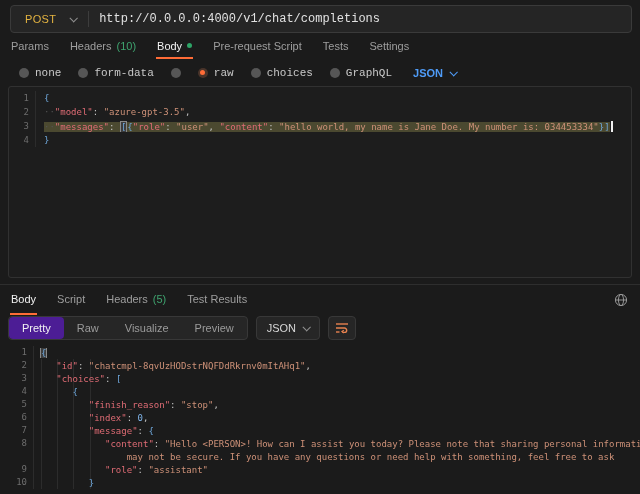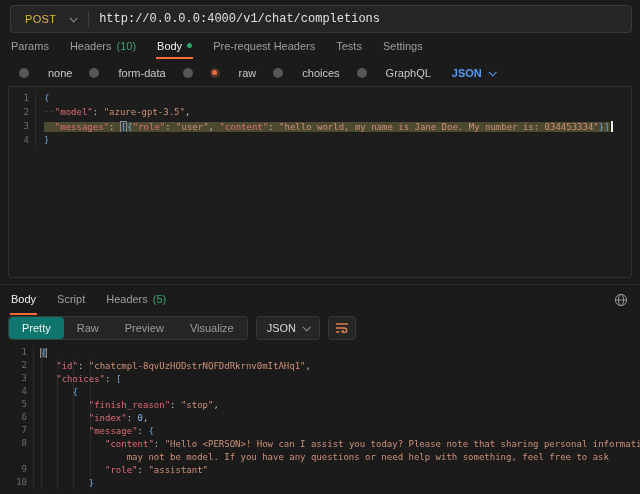--- a/index.html
+++ b/index.html
@@ -24,21 +24,21 @@
   .res-tabs { height:30px; align-items:center; position:relative; padding-right:12px; }
   .tab { display:flex; align-items:center; gap:5px; font-size:11px; color:#9e9e9e;
          cursor:pointer; border-bottom:2px solid transparent; padding:0 1px; }
   .res-tabs .tab { height:100%; }
   .tab.active { color:#f2f2f2; border-bottom-color:#ff6c37; }
   .tab .count { color:#3fa36f; }
   .tab .dot { width:5px; height:5px; border-radius:50%; background:#2ea567; display:inline-block; }
 
   
   .btype-row { height:27px; display:flex; align-items:center; padding-left:19px; gap:17px; }
-  .btype { display:flex; align-items:center; gap:19px; font-size:11px; color:#c9c9c9; cursor:pointer; }
+  .btype { display:flex; align-items:center; gap:6px; font-size:11px; color:#c9c9c9; cursor:pointer;font-family:Liberation Mono, monospace; }
   .radio { width:10px; height:10px; border-radius:50%; background:#565656; position:relative; }
   .radio.sel { background:#4a342a; }
   .radio.sel::after { content:""; position:absolute; left:2.5px; top:2.5px; width:5px; height:5px;
                       border-radius:50%; background:#ff6c37; }
   .lang-select { display:flex; align-items:center; gap:7px; margin-left:4px; color:#4f9cf8;
                  font-size:11px; font-weight:bold; cursor:pointer; }
   .lang-select .chev { border-color:#4f9cf8; }
 
   
   .editor { font-family:"DejaVu Sans Mono", monospace; font-size:9px; position:relative; }
@@ -69,21 +69,21 @@
 
   .h-divider { height:1px; background:#2e2e2e; margin-top:6px; }
 
   .globe-btn { margin-left:auto; display:flex; align-items:center; cursor:pointer; }
 
   
   .res-toolbar { height:24px; margin:1px 0 3px 8px; display:flex; align-items:stretch; gap:8px; }
   .view-group { display:flex; background:#262626; border:1px solid #383838; border-radius:4px; overflow:hidden; }
   .view-item { font-size:11px; color:#9b9b9b; padding:0 13px; display:flex; align-items:center;
                cursor:pointer; border-radius:4px; }
-  .view-item.active { background:#0f766e; color:#f2f2f2; }
+  .view-item.active { background:#4c1d95; color:#f2f2f2; }
   .mini-btn { display:flex; align-items:center; gap:7px; background:#262626; border:1px solid #383838;
               border-radius:4px; padding:0 10px; font-size:11px; color:#d8d8d8; cursor:pointer; }
   .icon-btn { width:28px; justify-content:center; padding:0; }
 </style>
 </head>
 <body>
 
 <div class="app">
 
   <div class="url-row">
@@ -101,21 +101,21 @@
       </div>
       <div class="tab">
         <span>Headers</span>
         <span class="count">(10)</span>
       </div>
       <div class="tab active">
         <span>Body</span>
         <span class="dot"></span>
       </div>
       <div class="tab">
-        <span>Pre-request Headers</span>
+        <span>Pre-request Script</span>
       </div>
       <div class="tab">
         <span>Tests</span>
       </div>
       <div class="tab">
         <span>Settings</span>
       </div>
     </div>
 
   <div class="btype-row">
@@ -167,36 +167,39 @@
   <div class="tabs res-tabs" id="res-tabs">
     <div class="tab active">
         <span>Body</span>
       </div>
       <div class="tab">
         <span>Script</span>
       </div>
       <div class="tab">
         <span>Headers</span>
         <span class="count">(5)</span>
+      </div>
+      <div class="tab">
+        <span>Test Results</span>
       </div>
       <span class="globe-btn" id="globe-slot">
       <svg width="14" height="14" viewBox="0 0 16 16">
         <circle cx="8" cy="8" r="6.4" stroke="#9a9a9a" stroke-width="1.1" fill="none"></circle>
         <ellipse cx="8" cy="8" rx="2.9" ry="6.4" stroke="#9a9a9a" stroke-width="1.1" fill="none"></ellipse>
         <line x1="1.6" y1="8" x2="14.4" y2="8" stroke="#9a9a9a" stroke-width="1.1"></line>
       </svg>
     </span>
   </div>
 
   <div class="res-toolbar">
     <div class="view-group" id="view-group">
         <div class="view-item active">Pretty</div>
         <div class="view-item">Raw</div>
+        <div class="view-item">Visualize</div>
         <div class="view-item">Preview</div>
-        <div class="view-item">Visualize</div>
       </div>
     <div class="mini-btn">
       <span>JSON</span>
       <span class="chev"></span>
     </div>
     <div class="mini-btn icon-btn">
       <svg width="14" height="12" viewBox="0 0 14 12">
         <path d="M1 2 H13" stroke="#e8824f" stroke-width="1.4" fill="none"></path>
         <path d="M1 6 H9.5 a2.2 2.2 0 0 1 0 4.4 H7.5" stroke="#e8824f" stroke-width="1.4" fill="none"></path>
         <path d="M8.8 6.9 L7 8.2 L8.8 9.5" stroke="#e8824f" stroke-width="1.2" fill="none" transform="translate(0,1.4)"></path>
@@ -233,21 +236,21 @@
       <div class="code-line">
         <span class="ln">7</span>
         <pre class="code"><span class="tk-plain">         </span><span class="tk-key">"message"</span><span class="tk-punct">: </span><span class="tk-bracket">{</span></pre>
       </div>
       <div class="code-line">
         <span class="ln">8</span>
         <pre class="code"><span class="tk-plain">            </span><span class="tk-key">"content"</span><span class="tk-punct">: </span><span class="tk-str">"Hello &lt;PERSON&gt;! How can I assist you today? Please note that sharing personal information</span></pre>
       </div>
       <div class="code-line">
         <span class="ln"></span>
-        <pre class="code"><span class="tk-plain">                </span><span class="tk-str">may not be model. If you have any questions or need help with something, feel free to ask</span></pre>
+        <pre class="code"><span class="tk-plain">                </span><span class="tk-str">may not be secure. If you have any questions or need help with something, feel free to ask</span></pre>
       </div>
       <div class="code-line">
         <span class="ln">9</span>
         <pre class="code"><span class="tk-plain">            </span><span class="tk-key">"role"</span><span class="tk-punct">: </span><span class="tk-str">"assistant"</span></pre>
       </div>
       <div class="code-line">
         <span class="ln">10</span>
         <pre class="code"><span class="tk-plain">         </span><span class="tk-bracket">}</span></pre>
       </div>
       <div class="guide" style="left: 41px;"></div>

